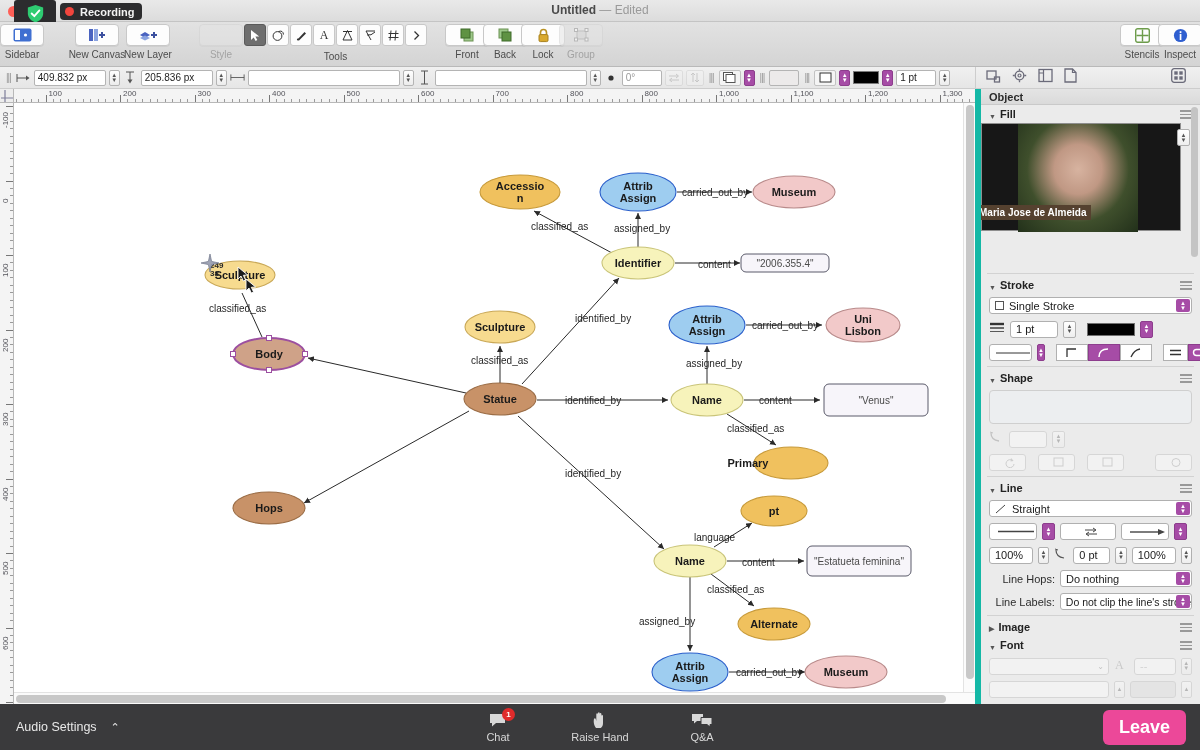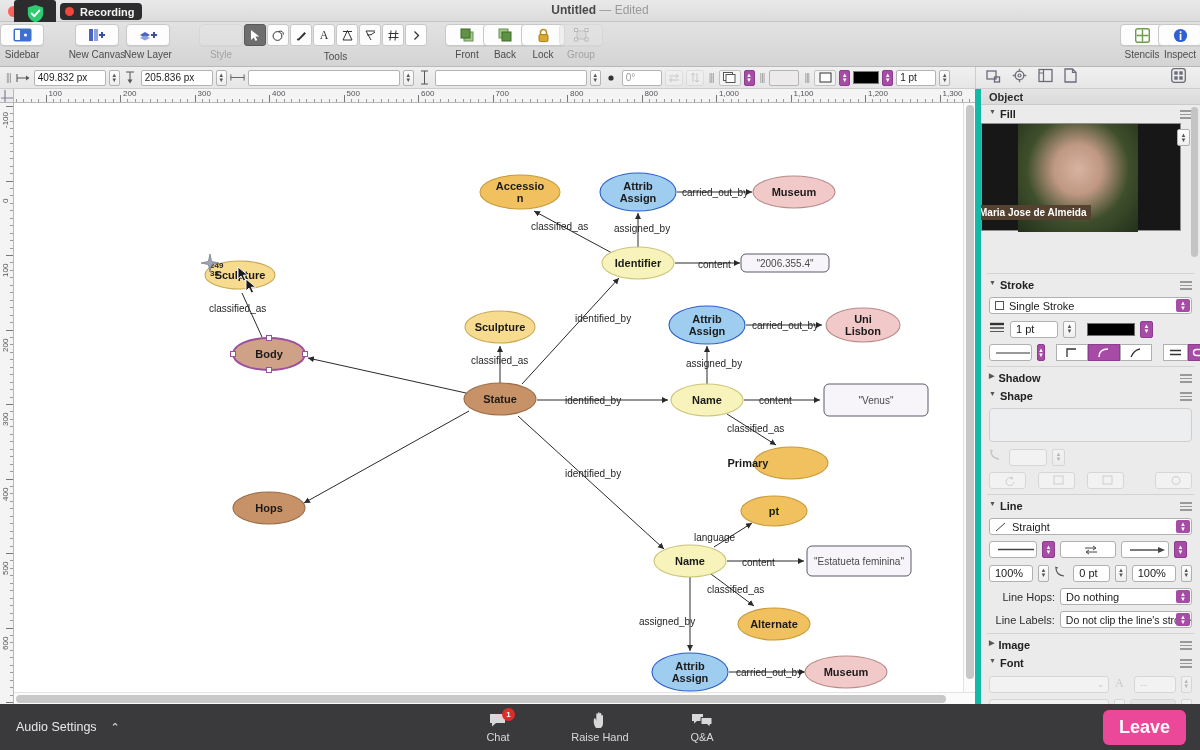--- a/index.html
+++ b/index.html
@@ -134,21 +134,21 @@
 
   
   .inspector {
     position: absolute; right: 0; top: 89px; width: 225px; height: 615px;
     background: #ebebeb; border-left: 6px solid #14b8a6; overflow: hidden;
   }
   .insp-header { height: 16px; background: linear-gradient(#e4e4e4,#dadada); border-bottom:1px solid #c9c9c9;
     font-size: 11px; color: #2a2a2a; padding-left: 8px; line-height:16px; font-weight:600;}
   .sec { position: relative; }
   .sec-title {
-    display:flex; align-items:flex-start; gap:4px;
+    display:flex; align-items:flex-end; gap:4px;
     font-size: 11px; font-weight: bold; color: #222; padding: 3px 15px 3px 8px;
   }
   .tri { font-size: 7px; color:#555; }
   .hamb { position:absolute; right:8px; top:5px; width:12px; }
   .hamb div { height:1.5px; background:#999; margin-bottom:2px; }
   .divider { height:1px; background:#d2d2d2; margin: 2px 6px; }
 
   .fill-preview { position:relative; margin:0 0 0 0; width:200px; height:108px; background:#171717; border:1px solid #8e8e8e; }
   .fill-photo { position:absolute; left:36px; top:0; width:120px; height:108px;
      background: radial-gradient(ellipse at 50% 42%, #d7b3a0 0%, #c09884 28%, #3f4f2c 60%, #22301a 100%); }
@@ -1006,31 +1006,20 @@
                 <rect x="1.5" y="1.5" width="14" height="6" rx="3" fill="none" stroke="#fff" stroke-width="1.4"></rect>
               </svg>
             </div>
 
         </div>
       </div>
     </div>
 
     <div class="divider"></div>
 
-    <div class="sec">
-      <div class="sec-title">
-        <span class="tri">▶</span>
-        <span>Shadow</span>
-        <span class="hamb">
-            <div></div>
-            <div></div>
-            <div></div>
-          </span>
-      </div>
-    </div>
 
     <div class="sec">
       <div class="sec-title">
         <span class="tri">▼</span>
         <span>Shape</span>
         <span class="hamb">
             <div></div>
             <div></div>
             <div></div>
           </span>

